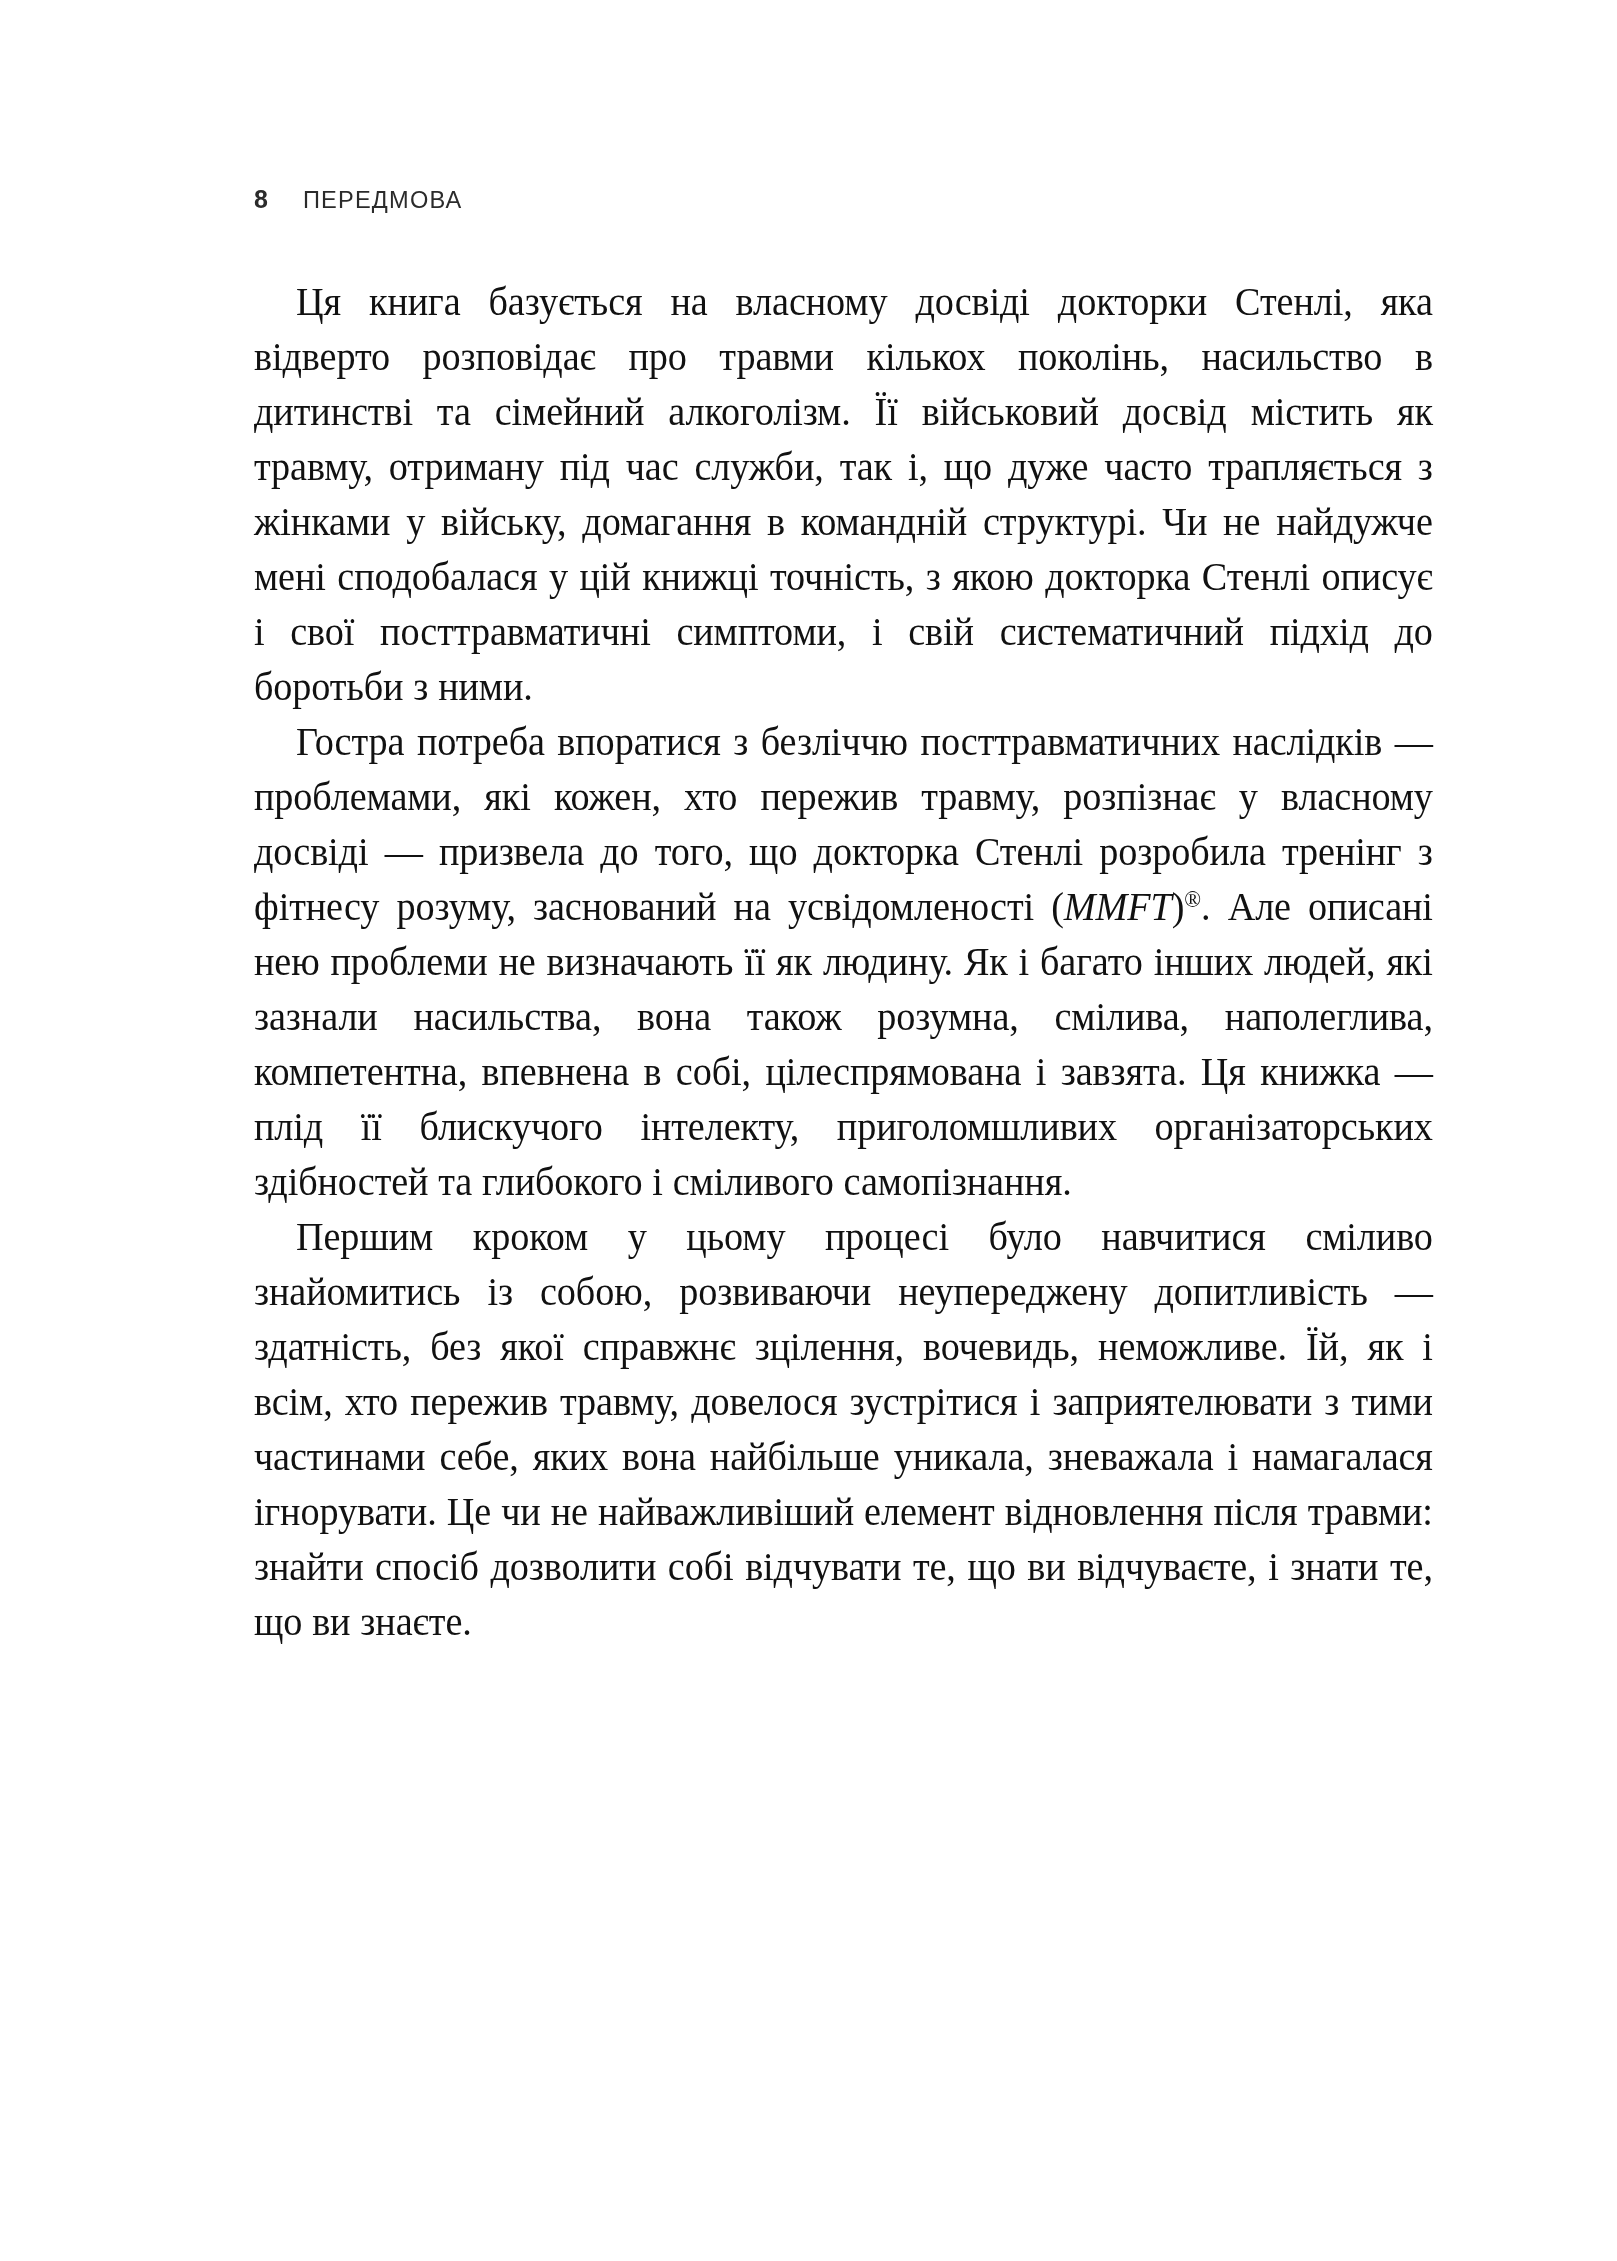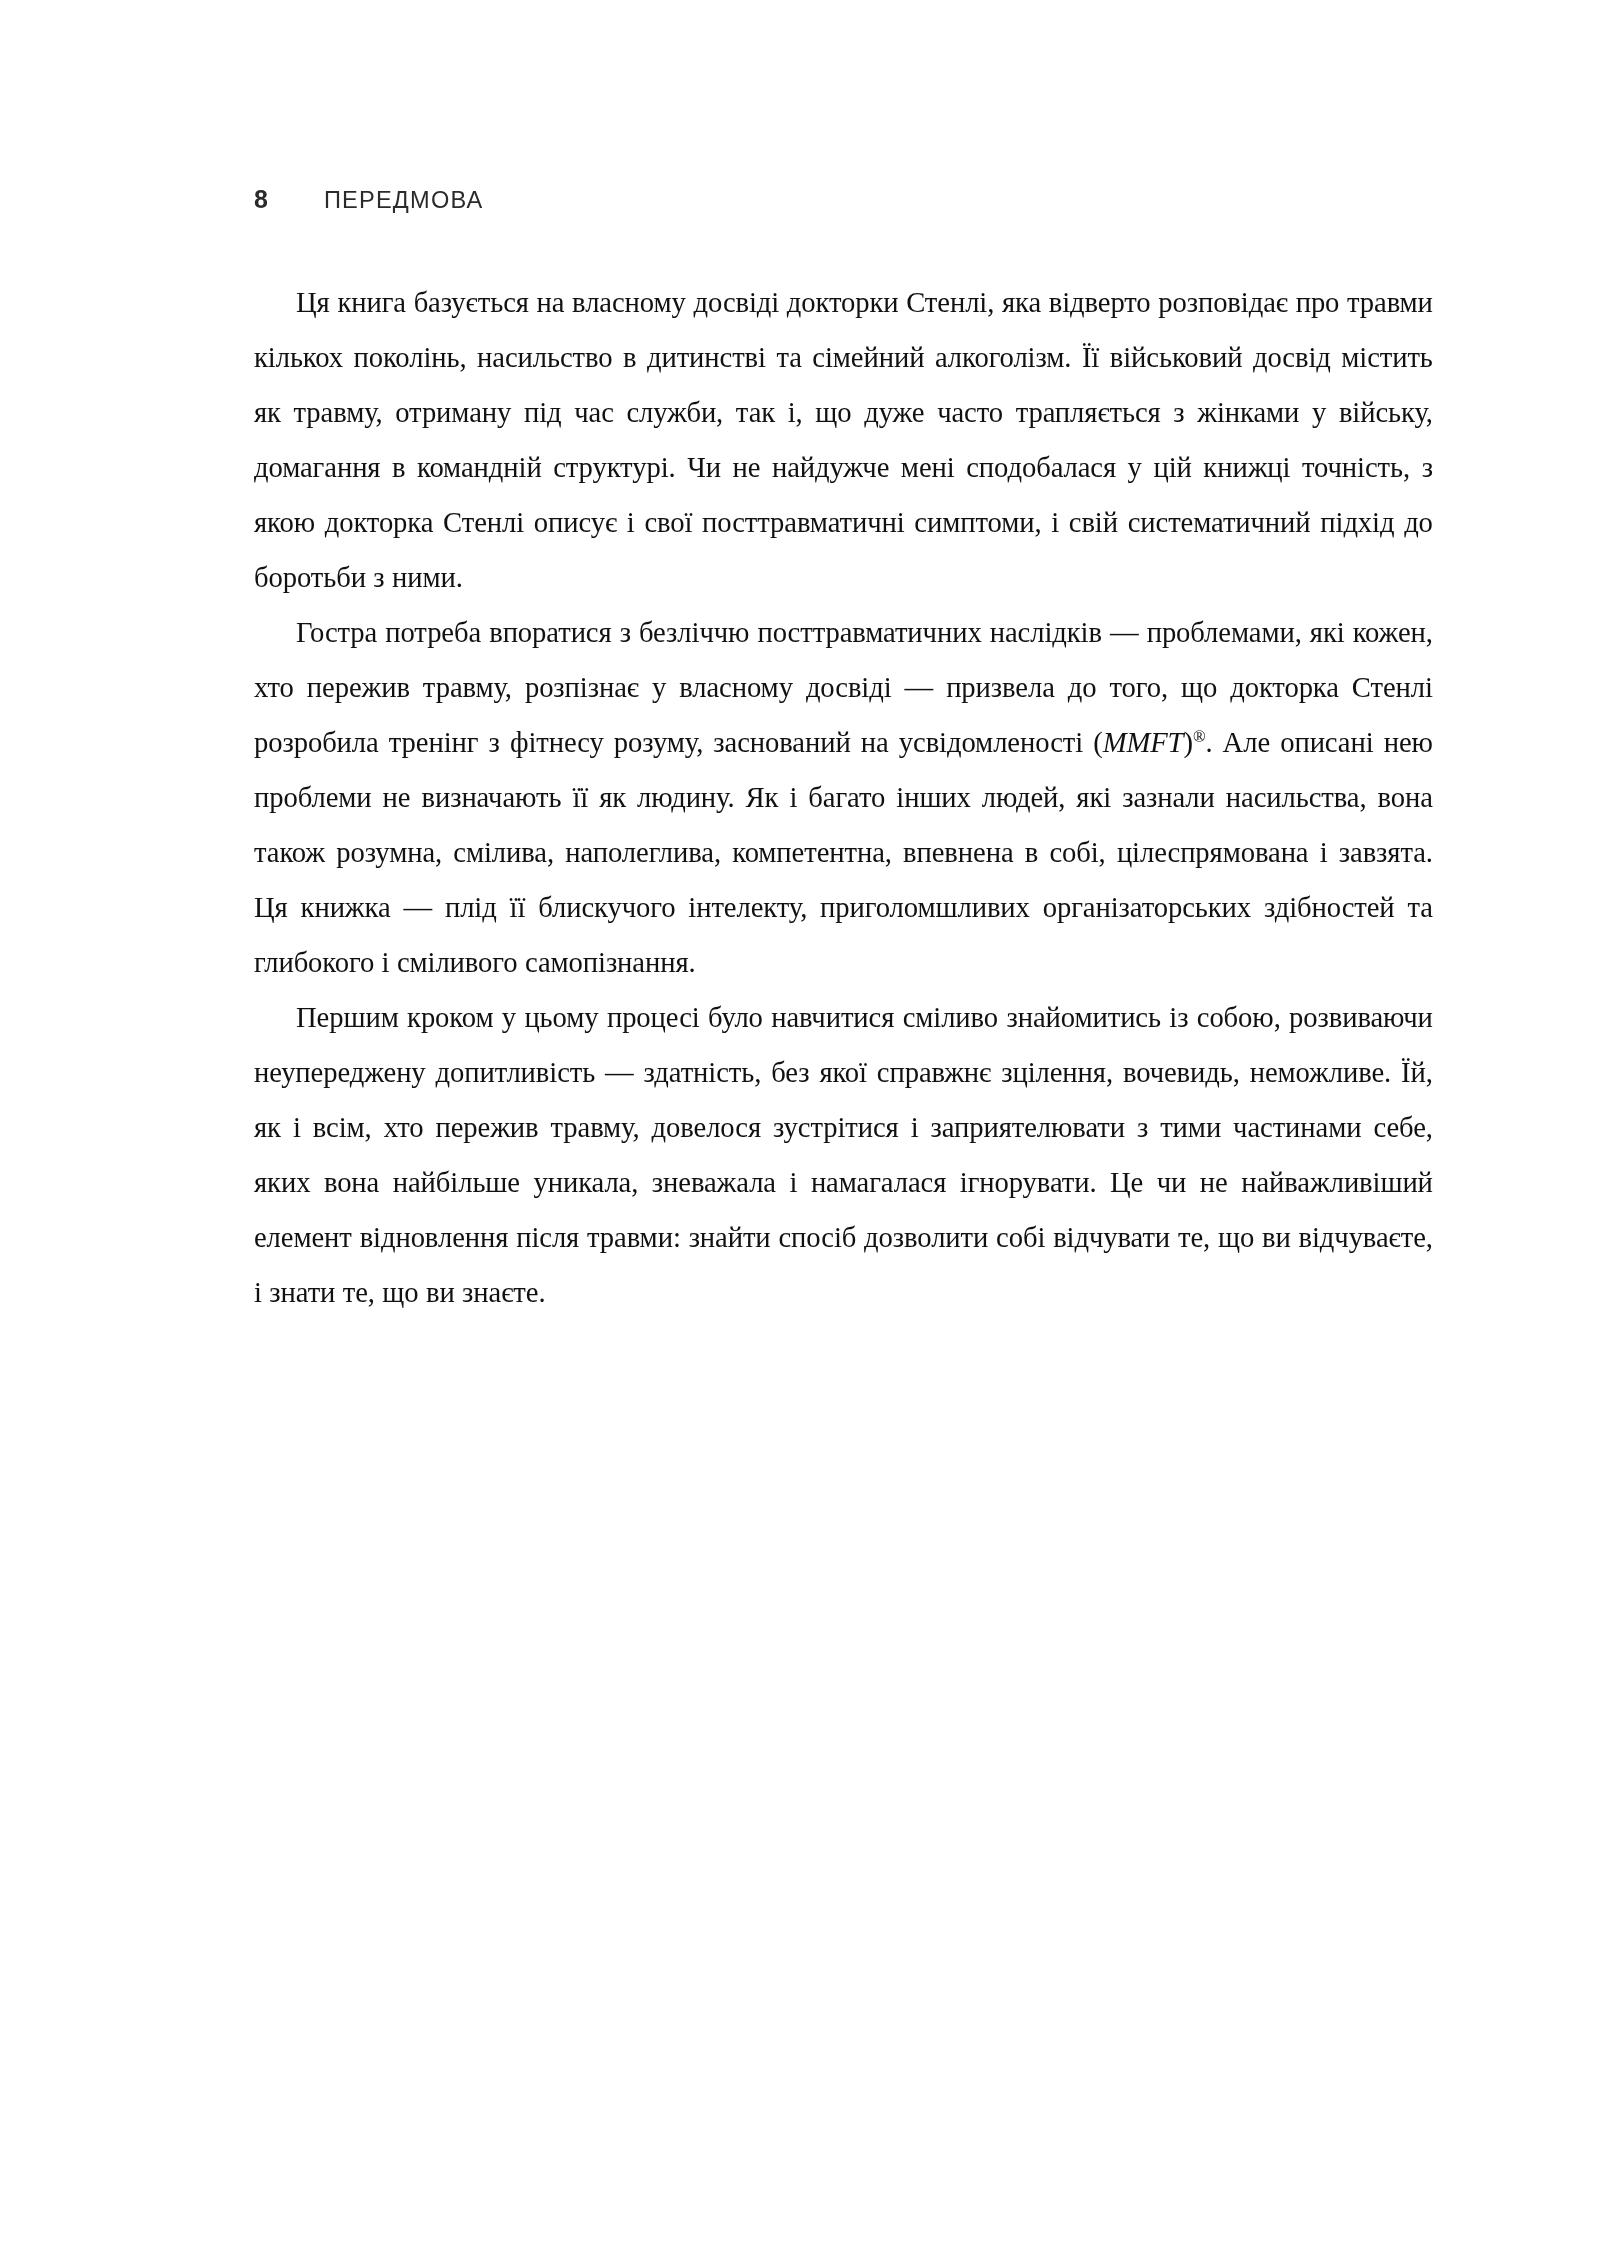--- a/index.html
+++ b/index.html
@@ -38,38 +38,38 @@
     font-size: 25px;
     font-weight: 700;
     letter-spacing: 0px;
     line-height: 1;
   }
   .head-title {
     font-size: 23.6px;
     font-weight: 400;
     letter-spacing: 1.2px;
     line-height: 1;
-    margin-left: 56px;
+    margin-left: 35px;
     white-space: nowrap;
   }
 
   
   .textblock {
     position: absolute;
     left: 254px;
     top: 274px;
     width: 1179px;
   }
 
   .para {
     margin: 0;
     text-align: justify;
     text-justify: inter-word;
     text-indent: 44px;
-    font-size: 30px;
+    font-size: 40px;
     line-height: 55px;
     letter-spacing: -0.1px;
     word-spacing: 0.4px;
     font-stretch: condensed;
     transform-origin: left top;
     -webkit-font-smoothing: antialiased;
   }
   
   .para, .para * {
     font-family: "Liberation Serif", "DejaVu Serif", serif;

